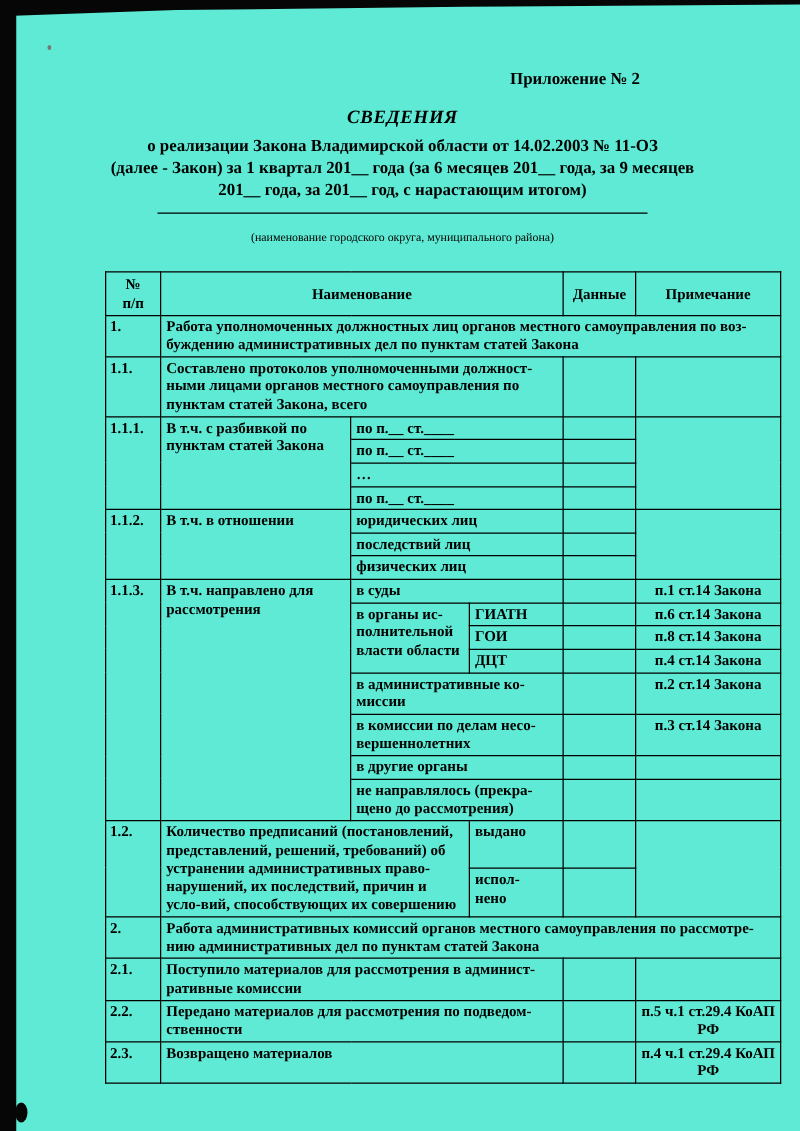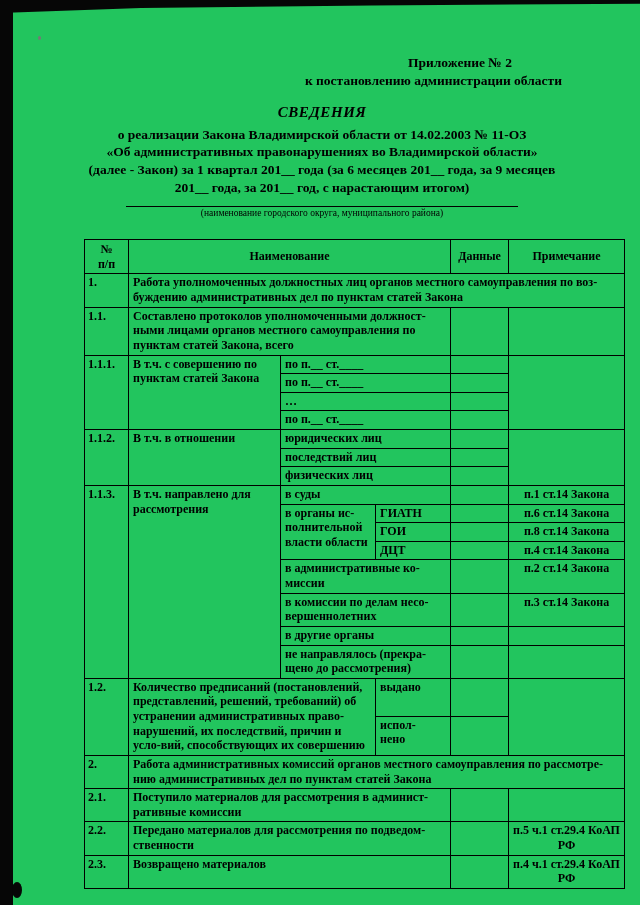--- a/index.html
+++ b/index.html
@@ -1,16 +1,16 @@
 <!DOCTYPE html>
 <html><head>
 <meta charset="utf-8">
 <style>
   html,body{margin:0;padding:0;background:#d9d9d9;}
-  .page{position:relative;width:640px;height:905px;background:#22c55e;overflow:hidden;
+  .page{position:relative;width:640px;height:905px;background:#5eead4;overflow:hidden;
         font-family:"Liberation Serif","DejaVu Serif",serif;color:#000;}
   
   .bar-top{position:absolute;top:0;left:0;width:640px;height:13px;background:#060606;
            clip-path:polygon(0 0,100% 0,100% 28%,58% 42%,22% 62%,0 100%);}
   .bar-left{position:absolute;top:0;left:0;width:13px;height:905px;background:#060606;}
   .blob{position:absolute;left:12px;top:882px;width:10px;height:16px;background:#060606;border-radius:50%;}
   .speck{position:absolute;left:38px;top:36px;width:3px;height:4px;background:#777;border-radius:50%;}
 
   .content{position:absolute;top:0;left:0;width:640px;height:905px;
            padding:54px 16px 0 20px;box-sizing:border-box;}
@@ -18,21 +18,21 @@
   .appendix{text-align:right;font-weight:bold;font-size:13.5px;line-height:1.35;padding-right:62px;}
   .pr50{padding-right:50px;}
   .date-line{padding-right:36px;margin-top:3px;}
   .hand{font-style:italic;font-size:15px;letter-spacing:.5px;}
   .u{display:inline-block;border-bottom:1.6px solid #000;padding:0 7px;line-height:1.05;}
   .unum{padding-right:38px;}
 
   .title-block{text-align:center;font-weight:bold;font-size:13.5px;line-height:1.3;margin-top:13px;}
   .title-main{font-size:15px;letter-spacing:.6px;margin-bottom:3px;font-style:italic;}
   .rule{width:392px;margin:9px auto 0;border-bottom:1.6px solid #000;height:1px;}
-  .rule-caption{text-align:center;font-size:9.5px;margin-top:1px;}
+  .rule-caption{text-align:center;font-size:9.5px;margin-top:15px;}
 
   table.doc{border-collapse:collapse;table-layout:fixed;width:540px;margin:21px 0 0 64px;
             font-size:12px;font-weight:bold;line-height:1.22;}
   table.doc td{border:1px solid #000;vertical-align:top;padding:1px 4px 2px 4px;white-space:pre-line;}
   table.doc td.hd{text-align:center;vertical-align:middle;padding:2px 2px;}
   table.doc td.nt{text-align:center;padding:1px 2px 2px 2px;}
   table.doc td.numc{padding-left:3px;}
   tr.h38{height:38px;}
 </style>
 </head>
@@ -41,27 +41,25 @@
 <div class="page">
   <div class="bar-top"></div>
   <div class="bar-left"></div>
   <div class="blob"></div>
   <div class="speck"></div>
 
   <div class="content">
 
     <div class="appendix">
       <div class="pr50">Приложение № 2</div>
-      <div>к постановлению администрации области</div>
     </div>
 
     <div class="title-block">
       <div class="title-main">СВЕДЕНИЯ</div>
       <div>о реализации Закона Владимирской области от 14.02.2003 № 11-ОЗ</div>
-      <div>«Об административных правонарушениях во Владимирской области»</div>
       <div>(далее - Закон) за 1 квартал 201__ года (за 6 месяцев 201__ года, за 9 месяцев</div>
       <div>201__ года, за 201__ год, с нарастающим итогом)</div>
     </div>
 
     <div class="rule"></div>
     <div class="rule-caption">(наименование городского округа, муниципального района)</div>
 
     <table class="doc">
       <colgroup>
         <col style="width:44px">
@@ -87,21 +85,21 @@
 
         <tr>
           <td class="numc">1.1.</td>
           <td colspan="3">Составлено протоколов уполномоченными должност-ными лицами органов местного самоуправления по пунктам статей Закона, всего</td>
           <td></td>
           <td></td>
         </tr>
 
         <tr>
           <td class="numc" rowspan="4">1.1.1.</td>
-          <td rowspan="4">В т.ч. с совершению по пунктам статей Закона</td>
+          <td rowspan="4">В т.ч. с разбивкой по пунктам статей Закона</td>
           <td colspan="2">по п.__ ст.____</td>
           <td></td>
           <td rowspan="4"></td>
         </tr>
         <tr>
           <td colspan="2">по п.__ ст.____</td>
           <td></td>
         </tr>
         <tr>
           <td colspan="2">…</td>

